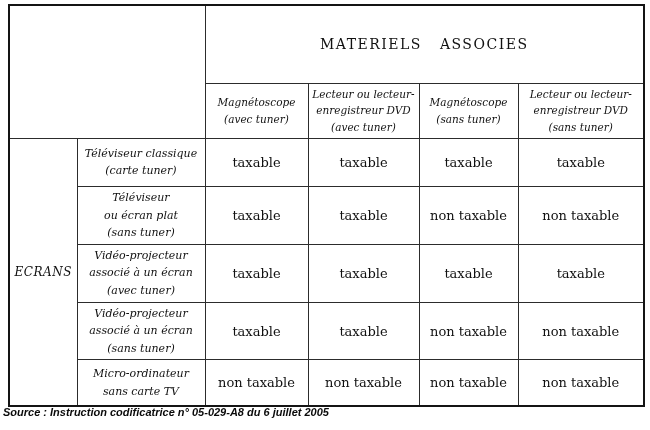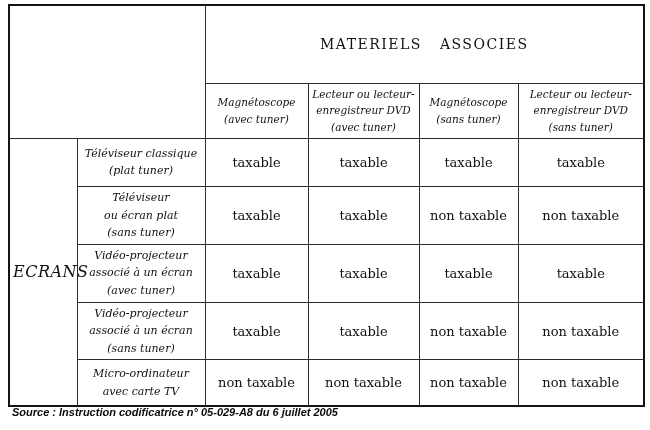--- a/index.html
+++ b/index.html
@@ -44,37 +44,37 @@
   }
   .col-header {
     font-weight: bold;
     font-style: italic;
     font-size: 10.5px;
     line-height: 1.6;
   }
   .row-group-label {
     font-weight: bold;
     font-style: italic;
-    font-size: 16px;
+    font-size: 12px;
     letter-spacing: 0.5px;
   }
   .row-label {
     font-weight: bold;
     font-style: italic;
     font-size: 11px;
     line-height: 1.6;
   }
   .value-cell {
     font-size: 13px;
     font-weight: normal;
   }
 
   .source-note {
     position: absolute;
-    left: 12px; top: 406px;
+    left: 3px; top: 406px;
     font-family: "Liberation Sans", sans-serif;
     font-weight: bold;
     font-style: italic;
     font-size: 11px;
     color: #0a0a0a;
   }
 
   
   tr.hdr-group  { height: 78px; }
   tr.hdr-cols   { height: 55px; }
@@ -114,21 +114,21 @@
       <th class="col-header thick-left thick-bottom">Magnétoscope
 (sans tuner)</th>
       <th class="col-header thick-bottom">Lecteur ou lecteur-
 enregistreur DVD
 (sans tuner)</th>
     </tr>
 
     <tr class="data-row-0">
       <th class="row-group-label" rowspan="5">ECRANS</th>
       <th class="row-label">Téléviseur classique
-(plat tuner)</th>
+(carte tuner)</th>
       <td class="value-cell thick-left">taxable</td>
       <td class="value-cell">taxable</td>
       <td class="value-cell thick-left">taxable</td>
       <td class="value-cell">taxable</td>
     </tr>
 
     <tr class="data-row-1">
       <th class="row-label">Téléviseur
 ou écran plat
 (sans tuner)</th>
@@ -153,21 +153,21 @@
 associé à un écran
 (sans tuner)</th>
       <td class="value-cell thick-left">taxable</td>
       <td class="value-cell">taxable</td>
       <td class="value-cell thick-left">non taxable</td>
       <td class="value-cell">non taxable</td>
     </tr>
 
     <tr class="data-row-4">
       <th class="row-label">Micro-ordinateur
-avec carte TV</th>
+sans carte TV</th>
       <td class="value-cell thick-left">non taxable</td>
       <td class="value-cell">non taxable</td>
       <td class="value-cell thick-left">non taxable</td>
       <td class="value-cell">non taxable</td>
     </tr>
   </tbody>
     </table>
 
   <div class="source-note">Source : Instruction codificatrice n° 05-029-A8 du 6 juillet 2005</div>
 

